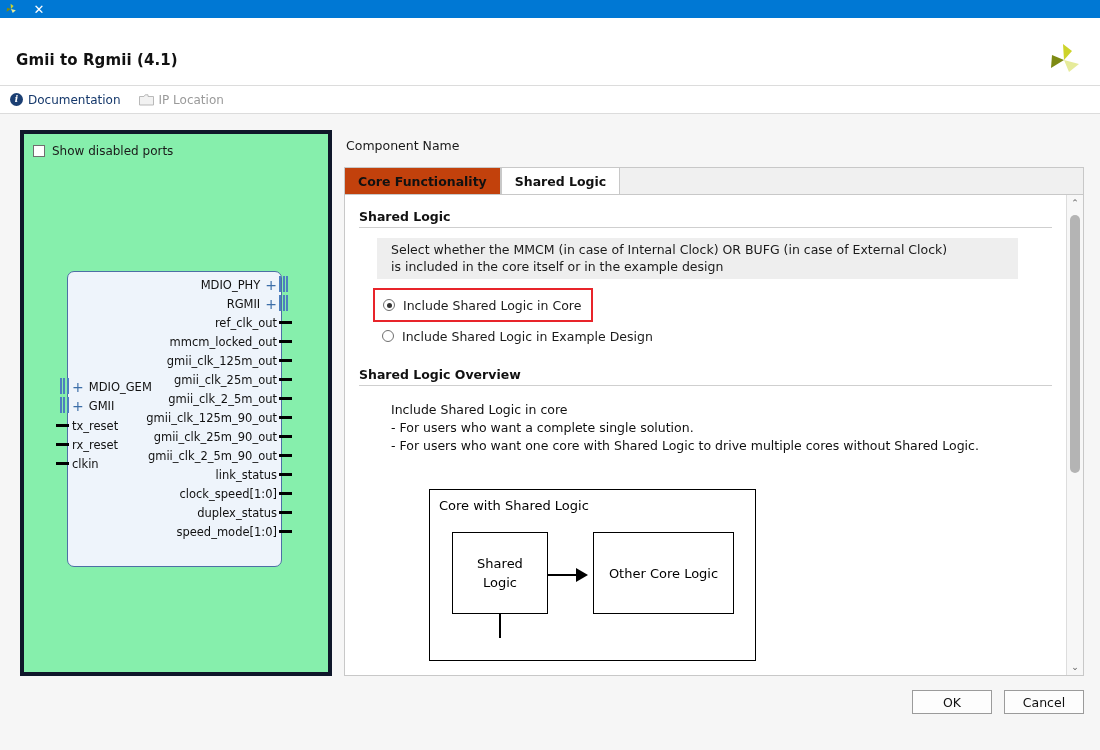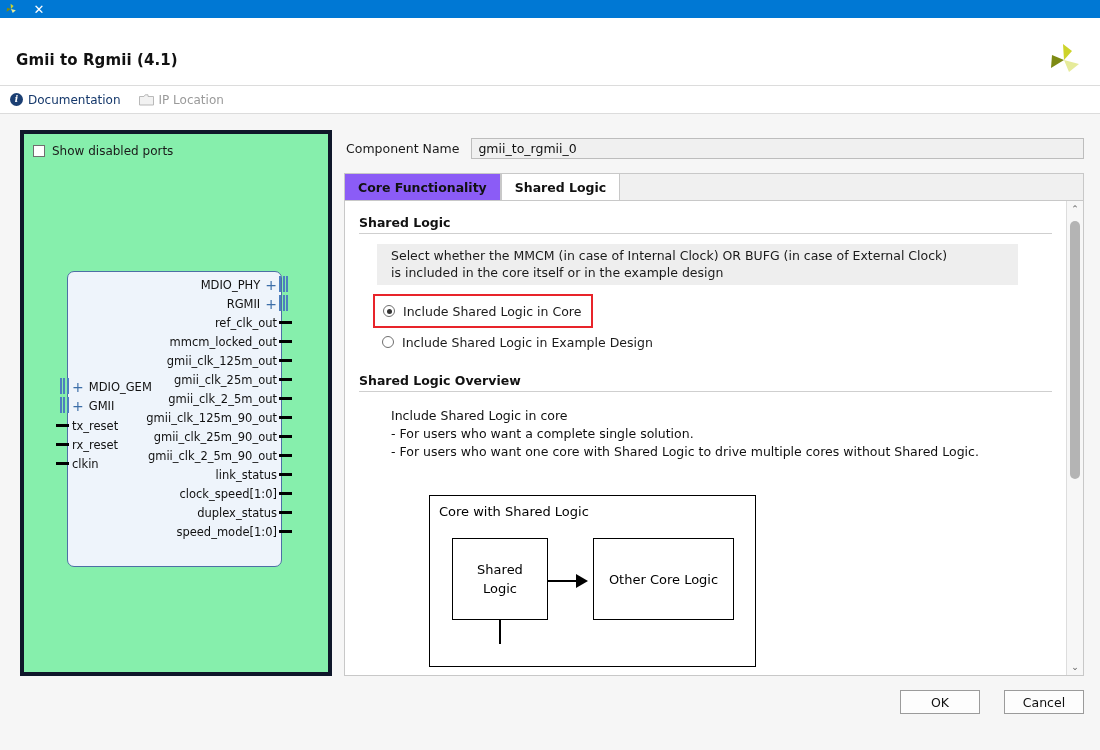--- a/index.html
+++ b/index.html
@@ -191,21 +191,21 @@
   
   .config-col {
     flex: 1 1 auto;
     display: flex;
     flex-direction: column;
     min-width: 0;
   }
   .comp-name-row {
     display: flex;
     align-items: center;
-    gap: 12px;
+    gap: 22px;
     padding: 8px 0 14px 2px;
   }
   .comp-name-label { font-size: 12.5px; color: #1a1a1a; white-space: nowrap;}
   .comp-name-input {
     flex: 1 1 auto;
     height: 21px;
     background: #f0f0f0;
     border: 1px solid #bdbdbd;
     box-sizing: border-box;
     display: flex;
@@ -233,21 +233,21 @@
   }
   .tab {
     height: 26px;
     display: flex;
     align-items: center;
     padding: 0 13px;
     font-size: 12.5px;
     font-weight: bold;
     color: #111;
     box-sizing: border-box;
-    background: #8b5cf6;
+    background: #c2410c;
     border-right: 1px solid #c8c8c8;
     white-space: nowrap;
   }
   .tab.active {
     background: #ffffff;
     border-left: 1px solid #c8c8c8;
     margin-bottom: -1px;
     height: 27px;
   }
   .tab-body {
@@ -411,21 +411,21 @@
 
   
   .footer {
     height: 74px;
     background: #f6f6f6;
     display: flex;
     align-items: flex-start;
     justify-content: flex-end;
     padding: 14px 16px 16px 0;
     box-sizing: border-box;
-    gap: 24px;
+    gap: 12px;
   }
   .btn {
     width: 80px;
     height: 24px;
     background: #fdfdfd;
     border: 1px solid #9b9b9b;
     box-sizing: border-box;
     display: flex;
     align-items: center;
     justify-content: center;
@@ -564,21 +564,20 @@
         <span class="stub" style="right:100%;margin-right:3px;top:8px"></span>
         <span>clkin</span>
       </div>
     </div>
   </div>
 
   <div class="config-col">
 
     <div class="comp-name-row">
       <span class="comp-name-label">Component Name</span>
-      <span class="comp-name-input">gmii_to_rgmii_0</span>
     </div>
 
     <div class="tabpanel">
       <div class="tabstrip">
         <div class="tab">Core Functionality</div>
         <div class="tab active">Shared Logic</div>
       </div>
 
       <div class="tab-body">
         <div class="tab-content">

